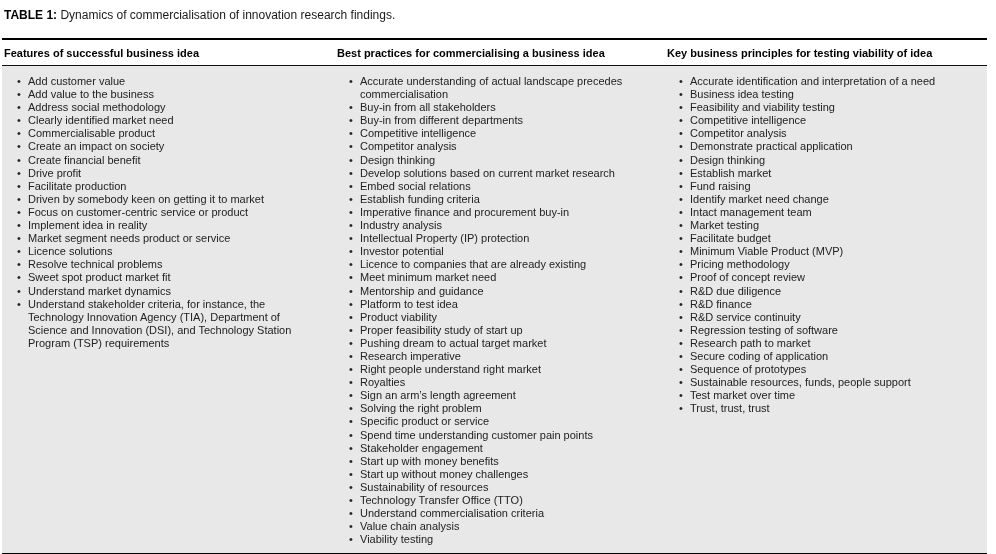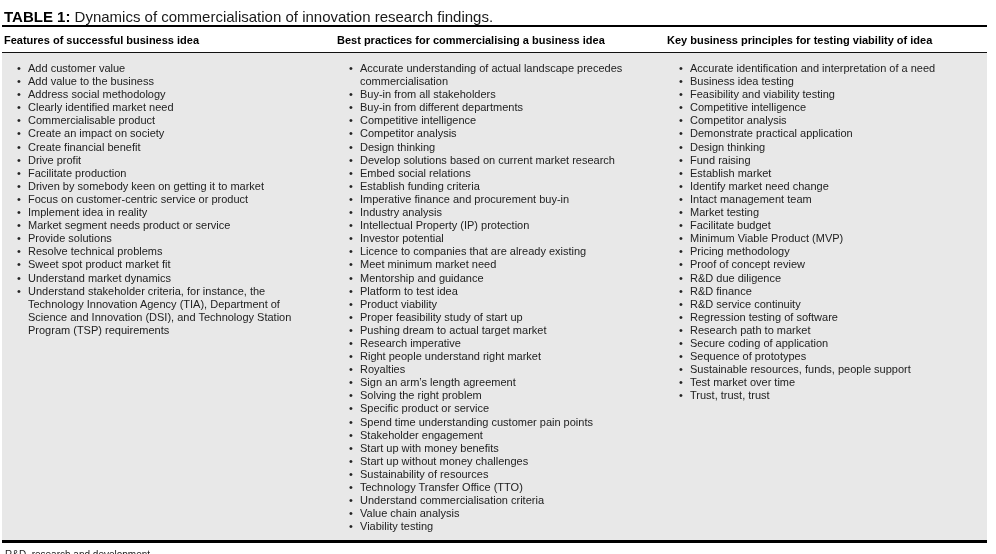--- a/index.html
+++ b/index.html
@@ -9,22 +9,22 @@
     height: 554px;
     background: #ffffff;
     overflow: hidden;
     position: relative;
     font-family: "Liberation Sans", sans-serif;
     color: #202020;
   }
   .table-wrap { margin: 0 9px 0 2px; }
 
   .table-title {
-    font-size: 15px;
-    padding: 8px 0 0 2px;
+    font-size: 12px;
+    padding: 8px 0 16px 2px;
     border-bottom: 2px solid #000000;
     color: #1a1a1a;
   }
   .table-title .title-label { font-weight: bold; color: #000000; }
 
   .grid-3 {
     display: grid;
     grid-template-columns: 332px 330px 1fr;
   }
 
@@ -94,21 +94,21 @@
             <li>Clearly identified market need</li>
             <li>Commercialisable product</li>
             <li>Create an impact on society</li>
             <li>Create financial benefit</li>
             <li>Drive profit</li>
             <li>Facilitate production</li>
             <li>Driven by somebody keen on getting it to market</li>
             <li>Focus on customer-centric service or product</li>
             <li>Implement idea in reality</li>
             <li>Market segment needs product or service</li>
-            <li>Provide solutions</li>
+            <li>Licence solutions</li>
             <li>Resolve technical problems</li>
             <li>Sweet spot product market fit</li>
             <li>Understand market dynamics</li>
             <li>Understand stakeholder criteria, for instance, the Technology Innovation Agency (TIA), Department of Science and Innovation (DSI), and Technology Station Program (TSP) requirements</li>
           </ul>
       </div>
       <div class="body-col">
         <ul>
             <li>Accurate understanding of actual landscape precedes commercialisation</li>
             <li>Buy-in from all stakeholders</li>
@@ -149,22 +149,22 @@
       </div>
       <div class="body-col">
         <ul>
             <li>Accurate identification and interpretation of a need</li>
             <li>Business idea testing</li>
             <li>Feasibility and viability testing</li>
             <li>Competitive intelligence</li>
             <li>Competitor analysis</li>
             <li>Demonstrate practical application</li>
             <li>Design thinking</li>
+            <li>Establish market</li>
             <li>Fund raising</li>
-            <li>Establish market</li>
             <li>Identify market need change</li>
             <li>Intact management team</li>
             <li>Market testing</li>
             <li>Facilitate budget</li>
             <li>Minimum Viable Product (MVP)</li>
             <li>Pricing methodology</li>
             <li>Proof of concept review</li>
             <li>R&amp;D due diligence</li>
             <li>R&amp;D finance</li>
             <li>R&amp;D service continuity</li>

